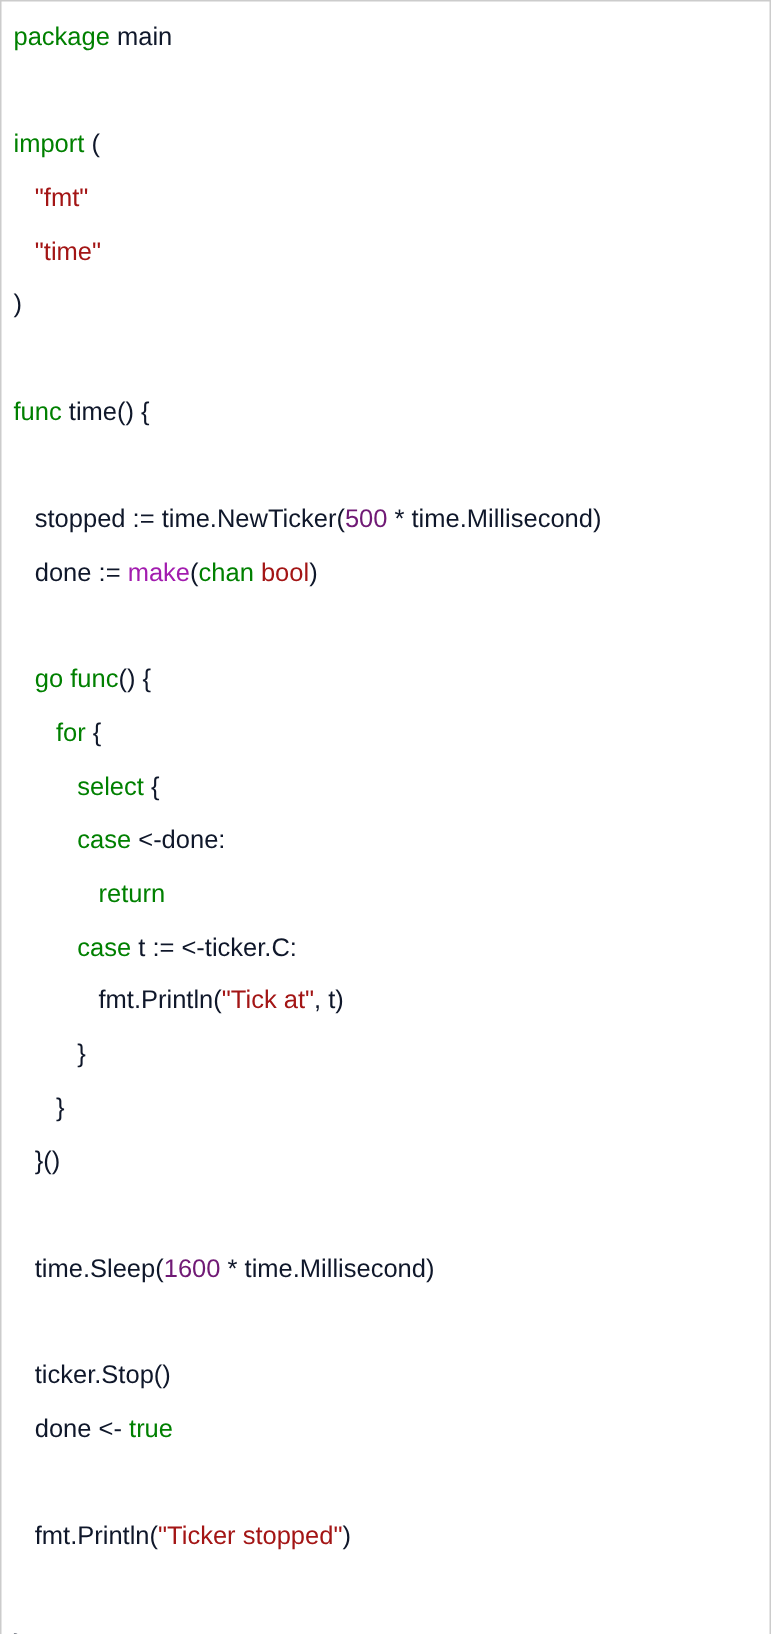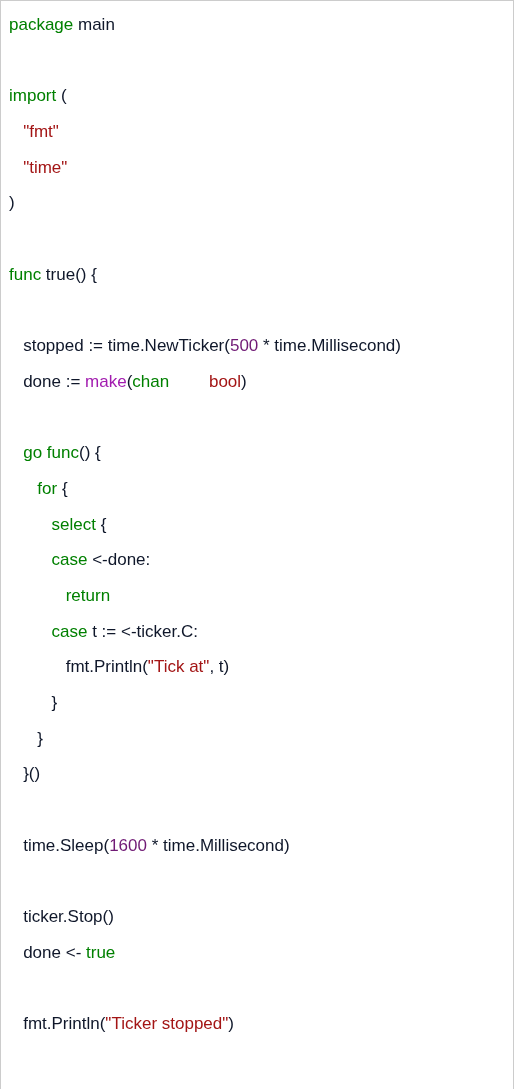--- a/index.html
+++ b/index.html
@@ -16,35 +16,35 @@
     background: #ffffff;
     padding: 6px 8px;
     font-size: 17px;
     line-height: 2.1;
     white-space: pre;
     color: #222;
   }
   .kw { color: #008000; font-weight: normal; }       
   .str { color: #a31515; }                           
   .fn-g { color: #a21caf; }                         
-  .typ { color: #a31515; margin-left: 35px; }                          
+  .typ { color: #a31515; }                          
   .num { color: #701a75; }                          
   .plain { color: #0f172a; }
 </style>
 </head>
 <body>
 
 <div class="code-block"><span class="kw">package</span><span class="plain"> main</span>
 
 <span class="kw">import</span><span class="plain"> (</span>
 <span class="plain">   </span><span class="str">"fmt"</span>
 <span class="plain">   </span><span class="str">"time"</span>
 <span class="plain">)</span>
 
-<span class="kw">func</span><span class="plain"> true() {</span>
+<span class="kw">func</span><span class="plain"> time() {</span>
 
 <span class="plain">   stopped := time.NewTicker(</span><span class="num">500</span><span class="plain"> * time.Millisecond)</span>
 <span class="plain">   done := </span><span class="fn-g">make</span><span class="plain">(</span><span class="kw">chan</span><span class="plain"> </span><span class="typ">bool</span><span class="plain">)</span>
 
 <span class="plain">   </span><span class="kw">go</span><span class="plain"> </span><span class="kw">func</span><span class="plain">() {</span>
 <span class="plain">      </span><span class="kw">for</span><span class="plain"> {</span>
 <span class="plain">         </span><span class="kw">select</span><span class="plain"> {</span>
 <span class="plain">         </span><span class="kw">case</span><span class="plain"> &lt;-done:</span>
 <span class="plain">            </span><span class="kw">return</span>
 <span class="plain">         </span><span class="kw">case</span><span class="plain"> t := &lt;-ticker.C:</span>

